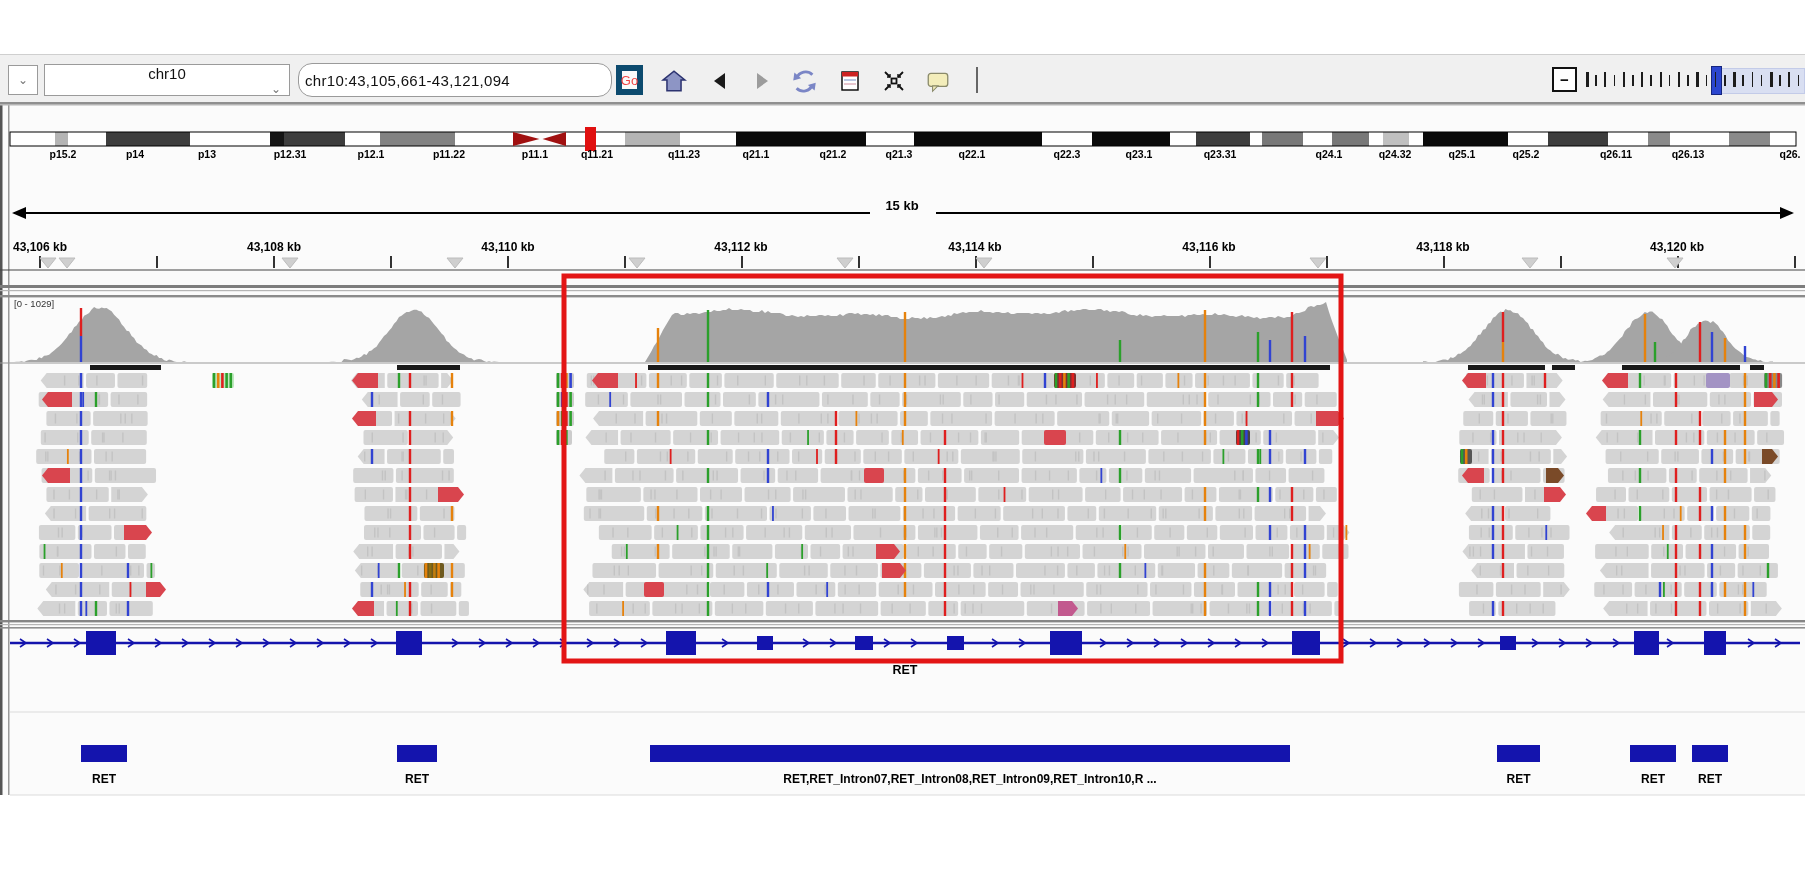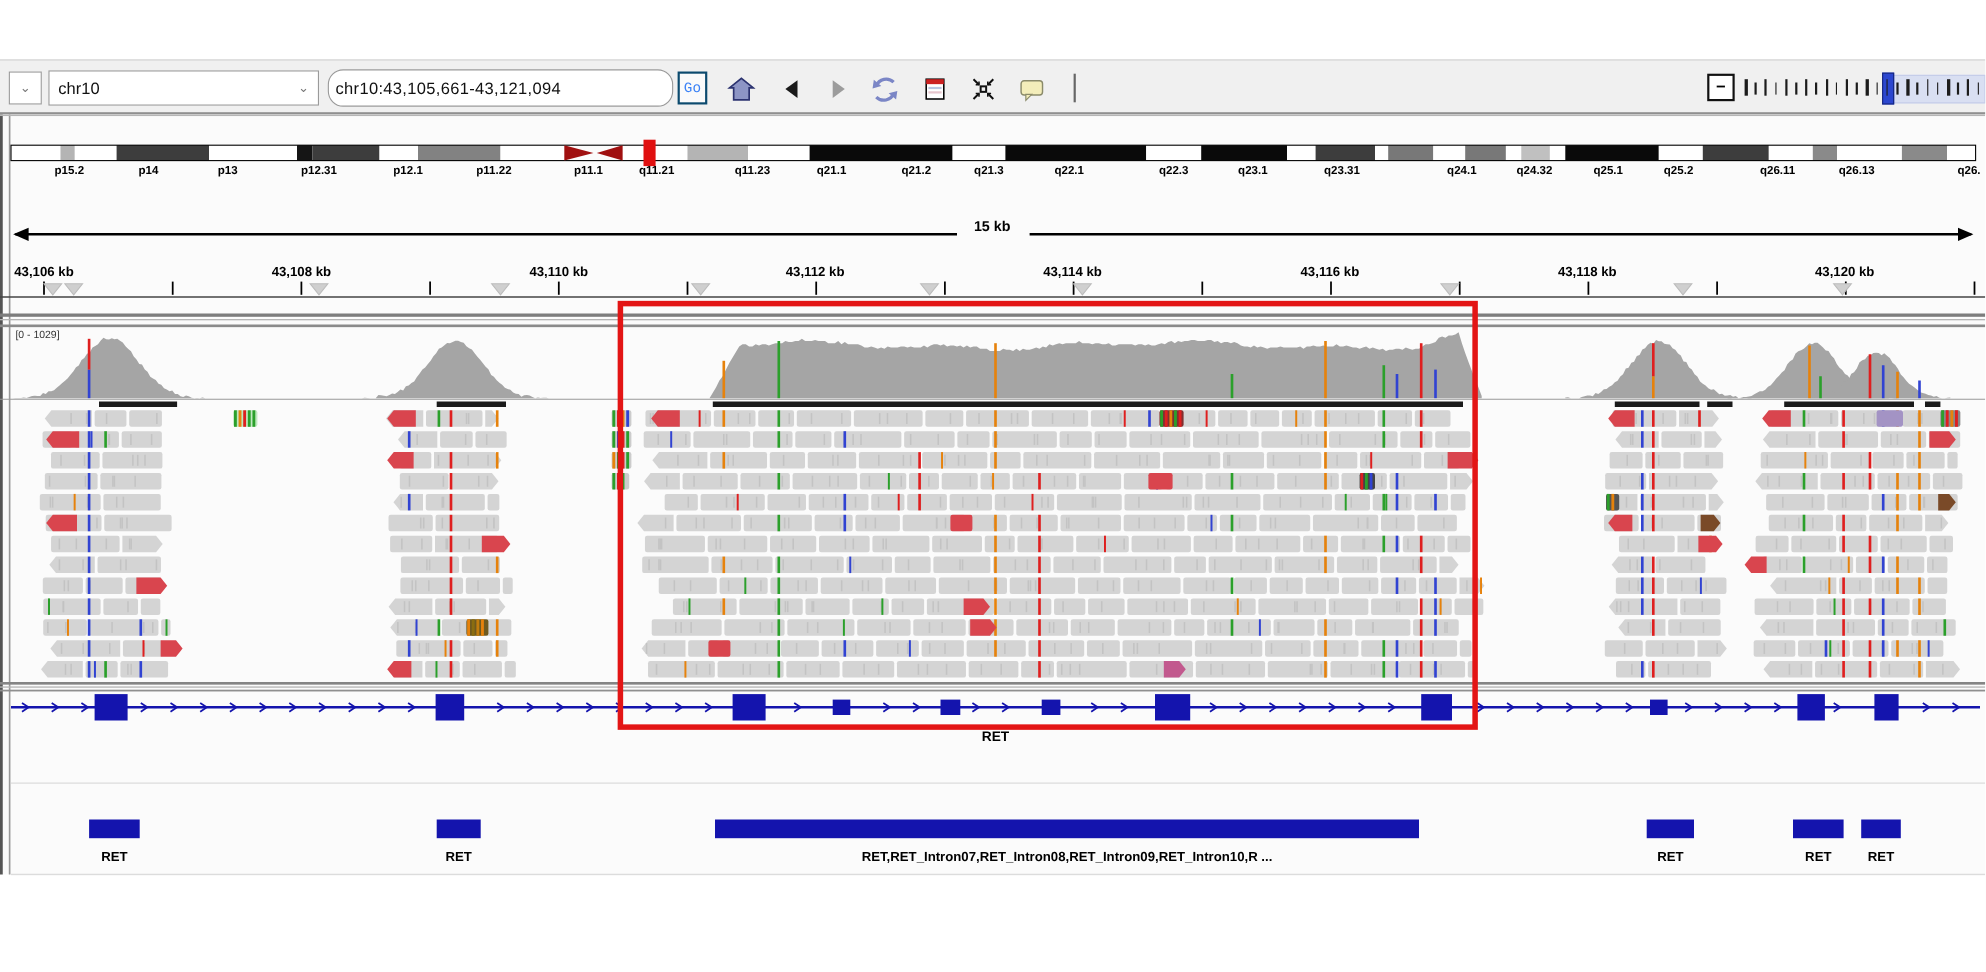--- a/index.html
+++ b/index.html
@@ -6,40 +6,40 @@
   #stage{position:relative;width:1805px;height:884px;background:#fff;overflow:hidden;
          font-family:"Liberation Sans", sans-serif;}
   #toolbar{position:absolute;left:0;top:54px;width:1805px;height:50px;background:#f0f0f0;
            border-top:1px solid #cfcfcf;border-bottom:2px solid #8f8f8f;box-sizing:border-box;}
   .tb{position:absolute;box-sizing:border-box;}
   .combo{background:#fff;border:1px solid #9a9a9a;font-size:15px;color:#111;
          display:flex;align-items:center;padding:0 8px;}
   .combo .chev{margin-left:auto;color:#777;font-size:12px;}
   .textbox{background:#fff;border:1px solid #9a9a9a;font-size:15px;color:#111;
            display:flex;align-items:center;padding:0 6px;letter-spacing:.3px;}
-  .btn{background:#fafafa;border:2px solid #0c4a6e;font-size:13px;color:#3b82f6;
-       display:flex;align-items:center;justify-content:center;cursor:pointer;font-family:Liberation Mono, monospace;}
+  .btn{background:#fafafa;border:6px solid #0c4a6e;font-size:13px;color:#ef4444;
+       display:flex;align-items:center;justify-content:center;cursor:pointer;}
   .icon{width:28px;height:28px;display:flex;align-items:center;justify-content:center;}
   .vsep{width:2px;background:#666;}
   #zoomticks{position:absolute;top:12px;height:27px;}
   .ztick{position:absolute;bottom:2px;background:#1c1c1c;}
   #zoomshade{position:absolute;background:#d9dff2;border:1px solid #c3cbe8;}
   #zoomhandle{position:absolute;background:#2b46cf;border:1px solid #15257e;}
   svg text{font-family:"Liberation Sans", sans-serif;}
 </style>
 </head>
 <body>
 
 <div id="stage">
 
   <div id="toolbar">
     <div class="tb combo" style="left:8px;top:10px;width:30px;height:30px;justify-content:center;">
       <span class="chev" style="margin:0;">⌄</span>
     </div>
-    <div class="tb combo" style="left:44px;top:9px;width:246px;height:32px;">
+    <div class="tb combo" style="left:44px;top:9px;width:246px;height:32px;flex-direction:column;">
       <span>chr10</span>
       <span class="chev">⌄</span>
     </div>
     <input class="tb textbox" style="left: 298px; top: 8px; width: 314px; height: 34px; border-radius: 14px;" value="chr10:43,105,661-43,121,094">
     <div class="tb btn" style="left:616px;top:10px;width:27px;height:30px;">Go</div>
 
     <div class="tb icon" style="left:660px;top:12px;">
       <svg width="26" height="26" viewBox="0 0 24 24">
           <path d="M2 11 L12 3 L22 11 L18.5 11 L18.5 21 L5.5 21 L5.5 11 Z" fill="#8d95c5" stroke="#2c3370" stroke-width="1.4"></path>
         </svg>

